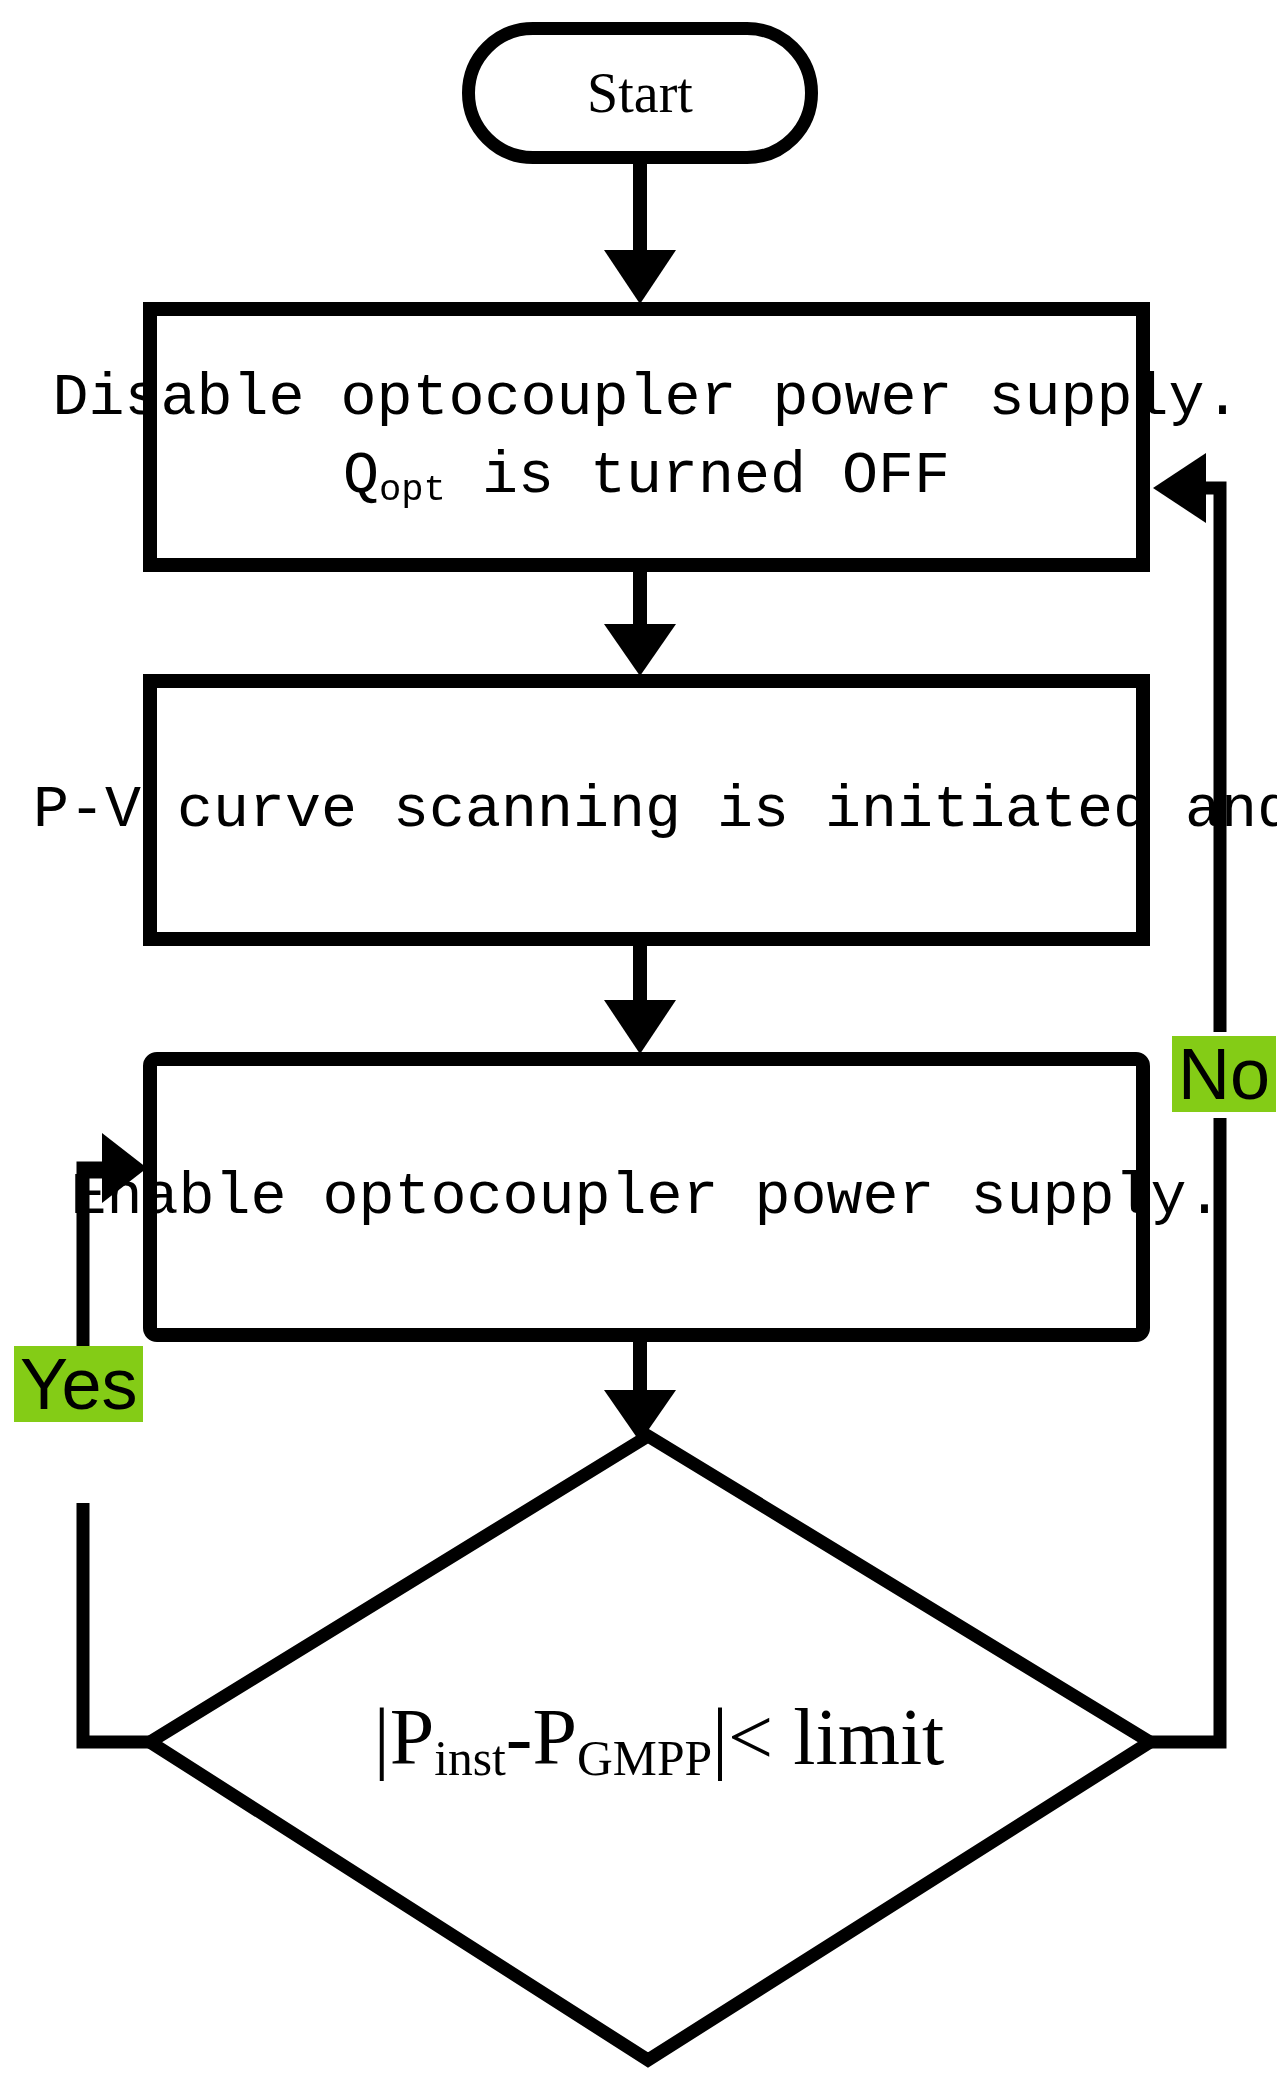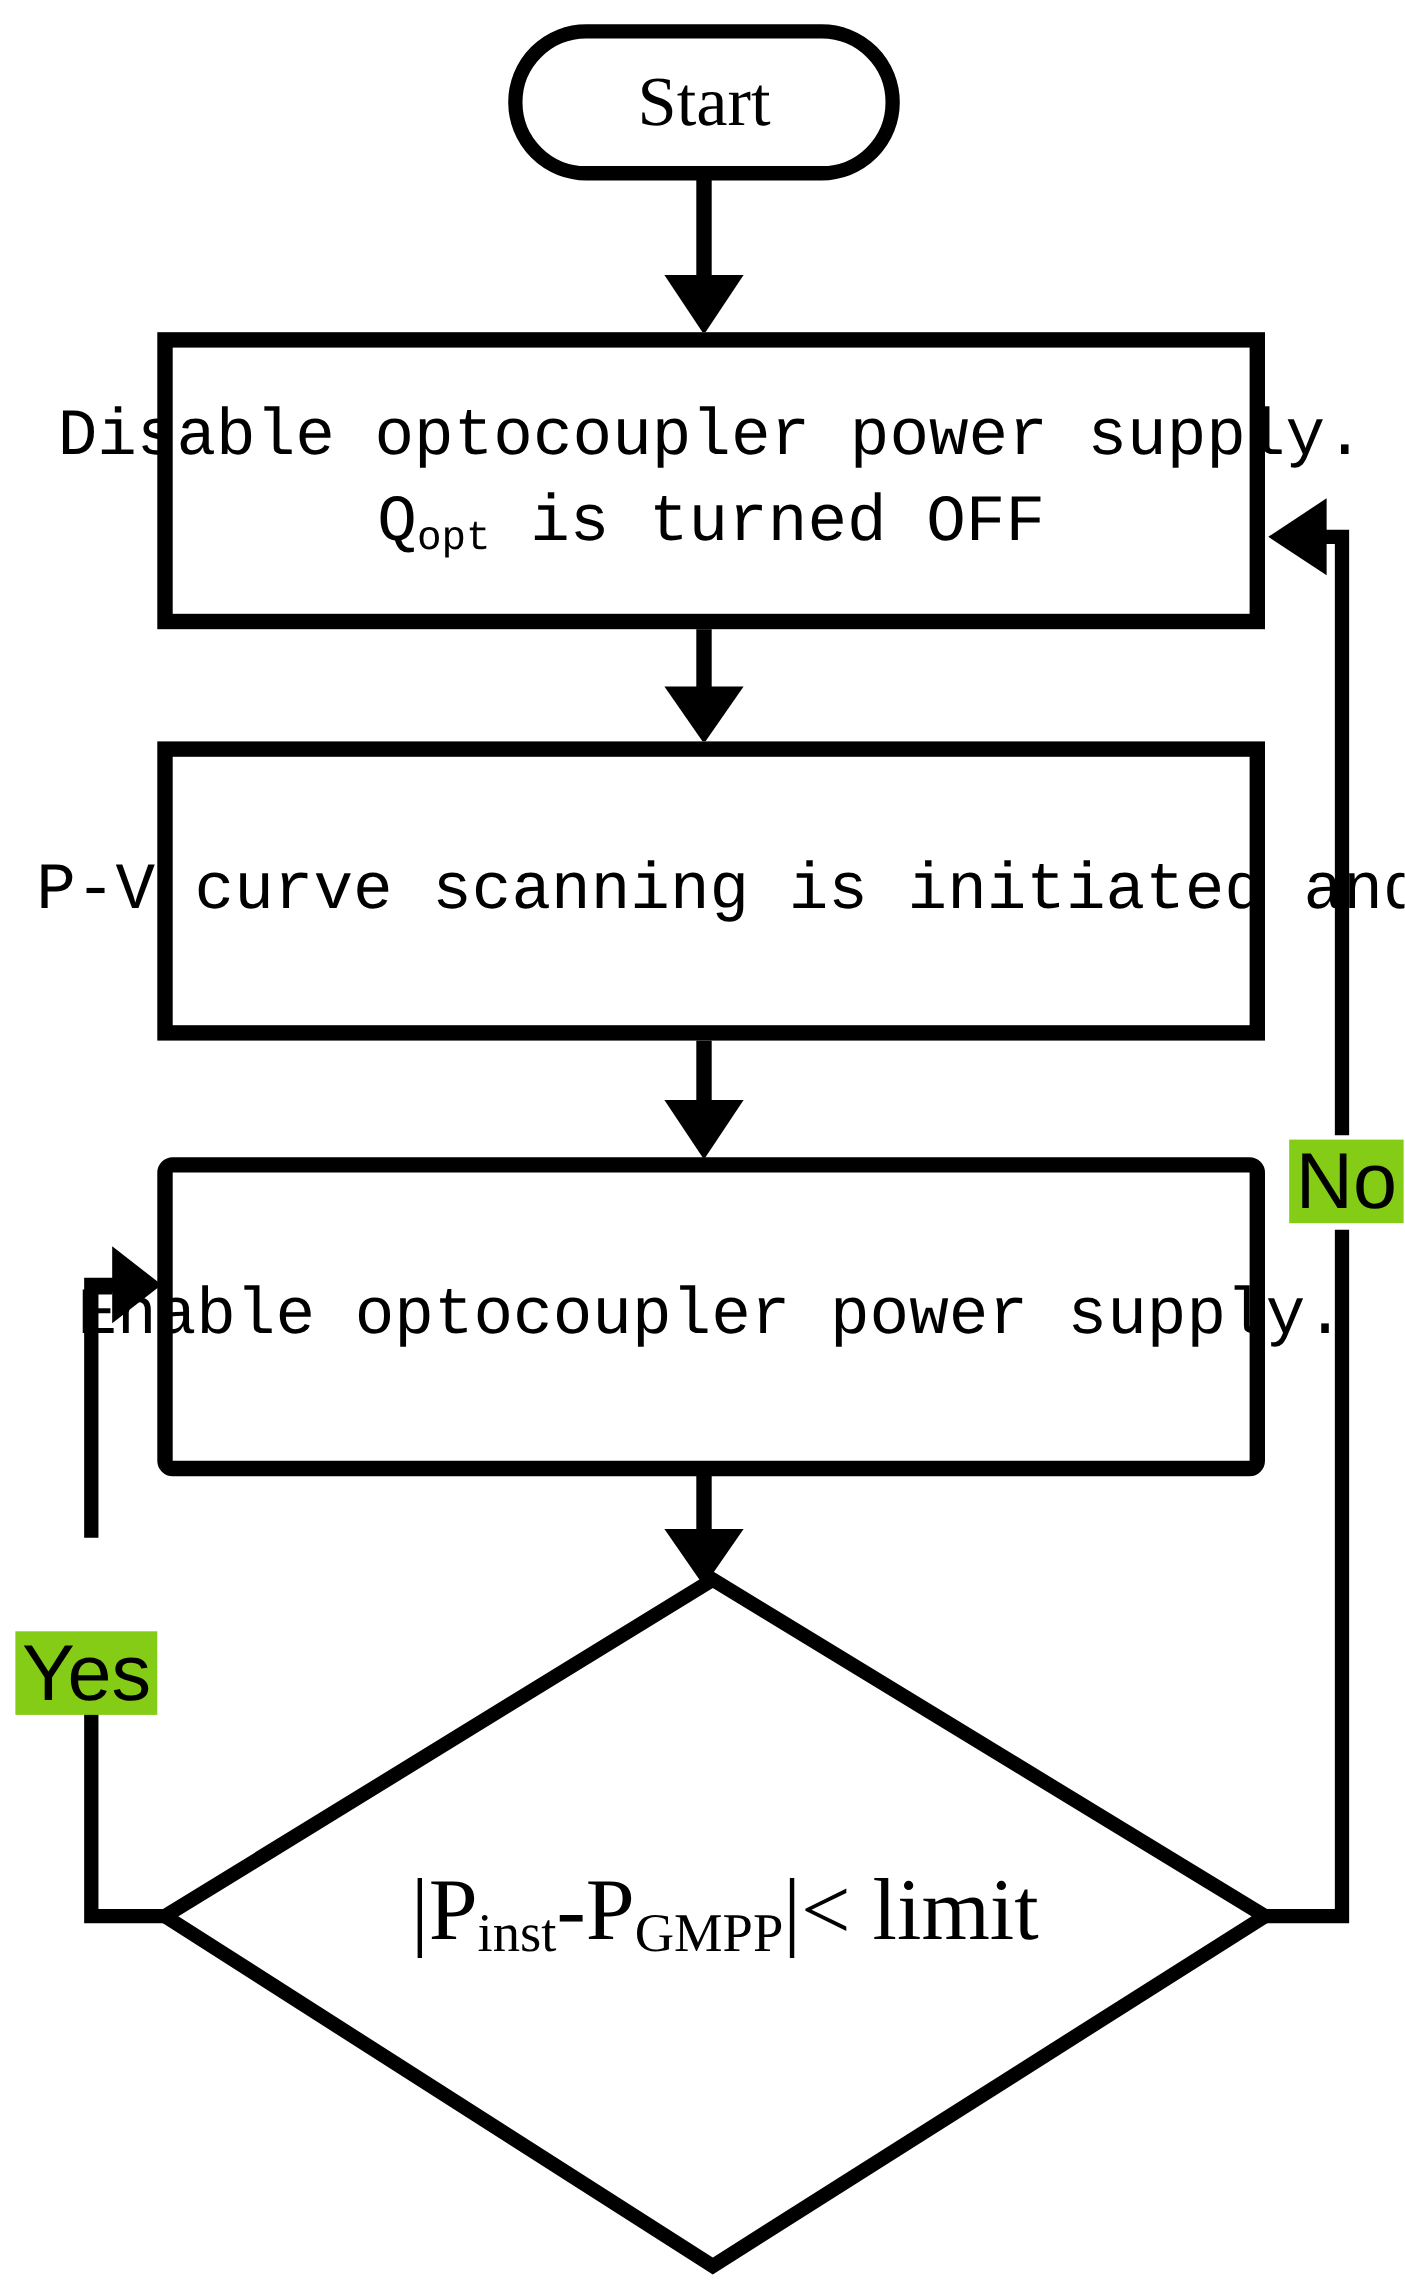--- a/index.html
+++ b/index.html
@@ -26,21 +26,21 @@
     flex-direction: column;
     align-items: center;
     justify-content: center;
     text-align: center;
   }
   #start-node {
     left: 462px; top: 22px;
     width: 356px; height: 142px;
     border-width: 13px;
     border-radius: 75px;
-    font-size: 64px;
+    font-size: 56px;
   }
   #box-disable { left: 143px; top: 302px;  width: 1007px; height: 270px; }
   #box-scan    { left: 143px; top: 674px;  width: 1007px; height: 272px; padding-left: 33px; }
   #box-enable  { left: 143px; top: 1052px; width: 1007px; height: 290px; border-radius: 14px; }
   .process-line {
     font-size: 60px;
     line-height: 78px;
     white-space: nowrap;
     font-family: Liberation Mono, monospace;
   }
@@ -59,21 +59,21 @@
     vertical-align: -0.22em;
   }
   .branch-label {
     position: absolute;
     font-family: "Liberation Sans", sans-serif;
     font-size: 72px;
     line-height: 76px;
     background: #84cc16;
     padding: 0 6px;
   }
-  #yes-label { left: 14px;   top: 1483px; }
+  #yes-label { left: 14px;   top: 1346px; }
   #no-label  { left: 1172px; top: 1036px; }
 </style>
 </head>
 <body>
 
 <div id="canvas">
 
   <svg id="connector-layer" viewBox="0 0 1277 2084" xmlns="http://www.w3.org/2000/svg">
 
     <line x1="640" y1="156" x2="640" y2="252" stroke="#000000" stroke-width="14"></line>

